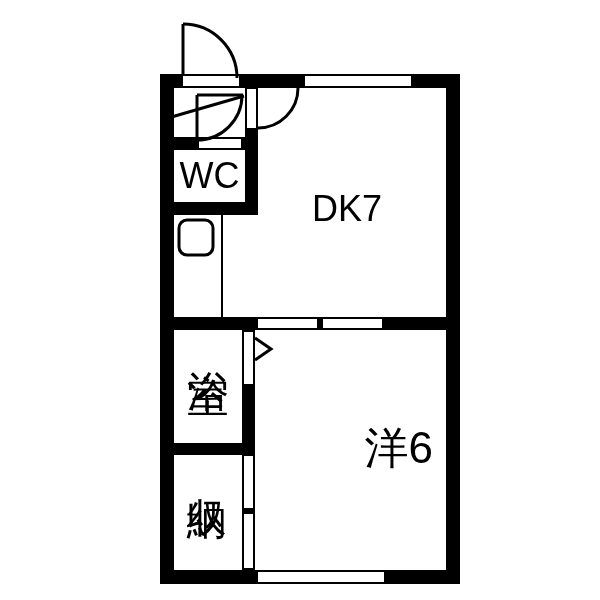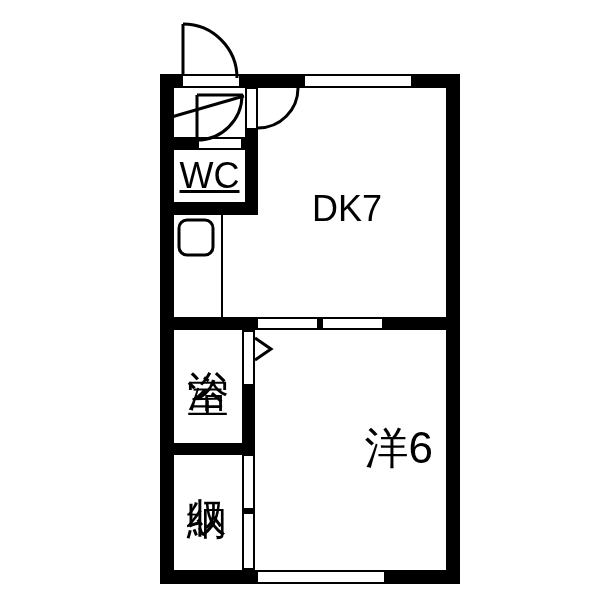--- a/index.html
+++ b/index.html
@@ -62,19 +62,19 @@
 
     <path d="M 298 88 A 40 40 0 0 1 258 128" stroke="#000" stroke-width="3" fill="none"></path>
 
     <path d="M 222 215 L 222 317" stroke="#000" stroke-width="2" fill="none"></path>
 
     <path d="M 255 338 L 271 349 L 255 360" stroke="#000" stroke-width="3" fill="none"></path>
 
     <rect x="179" y="220" width="34" height="35" rx="8" stroke="#000" stroke-width="3" fill="#fff"></rect>
   </svg>
 
-  <div class="lbl lbl-h" style="left:174px;top:158px;width:71px;font-size:36px;line-height:36px;text-decoration:underline;">WC</div>
+  <div class="lbl lbl-h" style="left:174px;top:158px;width:71px;font-size:36px;line-height:36px;">WC</div>
   <div class="lbl lbl-h" style="left:262px;top:185px;width:170px;font-size:36px;line-height:48px;">DK7</div>
   <div class="lbl lbl-h" style="left:263px;top:426px;width:170px;font-size:44px;line-height:44px;text-align:right;">洋6</div>
   <div class="lbl lbl-v" style="left:187px;top:337px;font-size:42px;">浴室</div>
   <div class="lbl lbl-v" style="left:187px;top:466px;font-size:40px;">収納</div>
 
 </div>
 
 </body></html>

